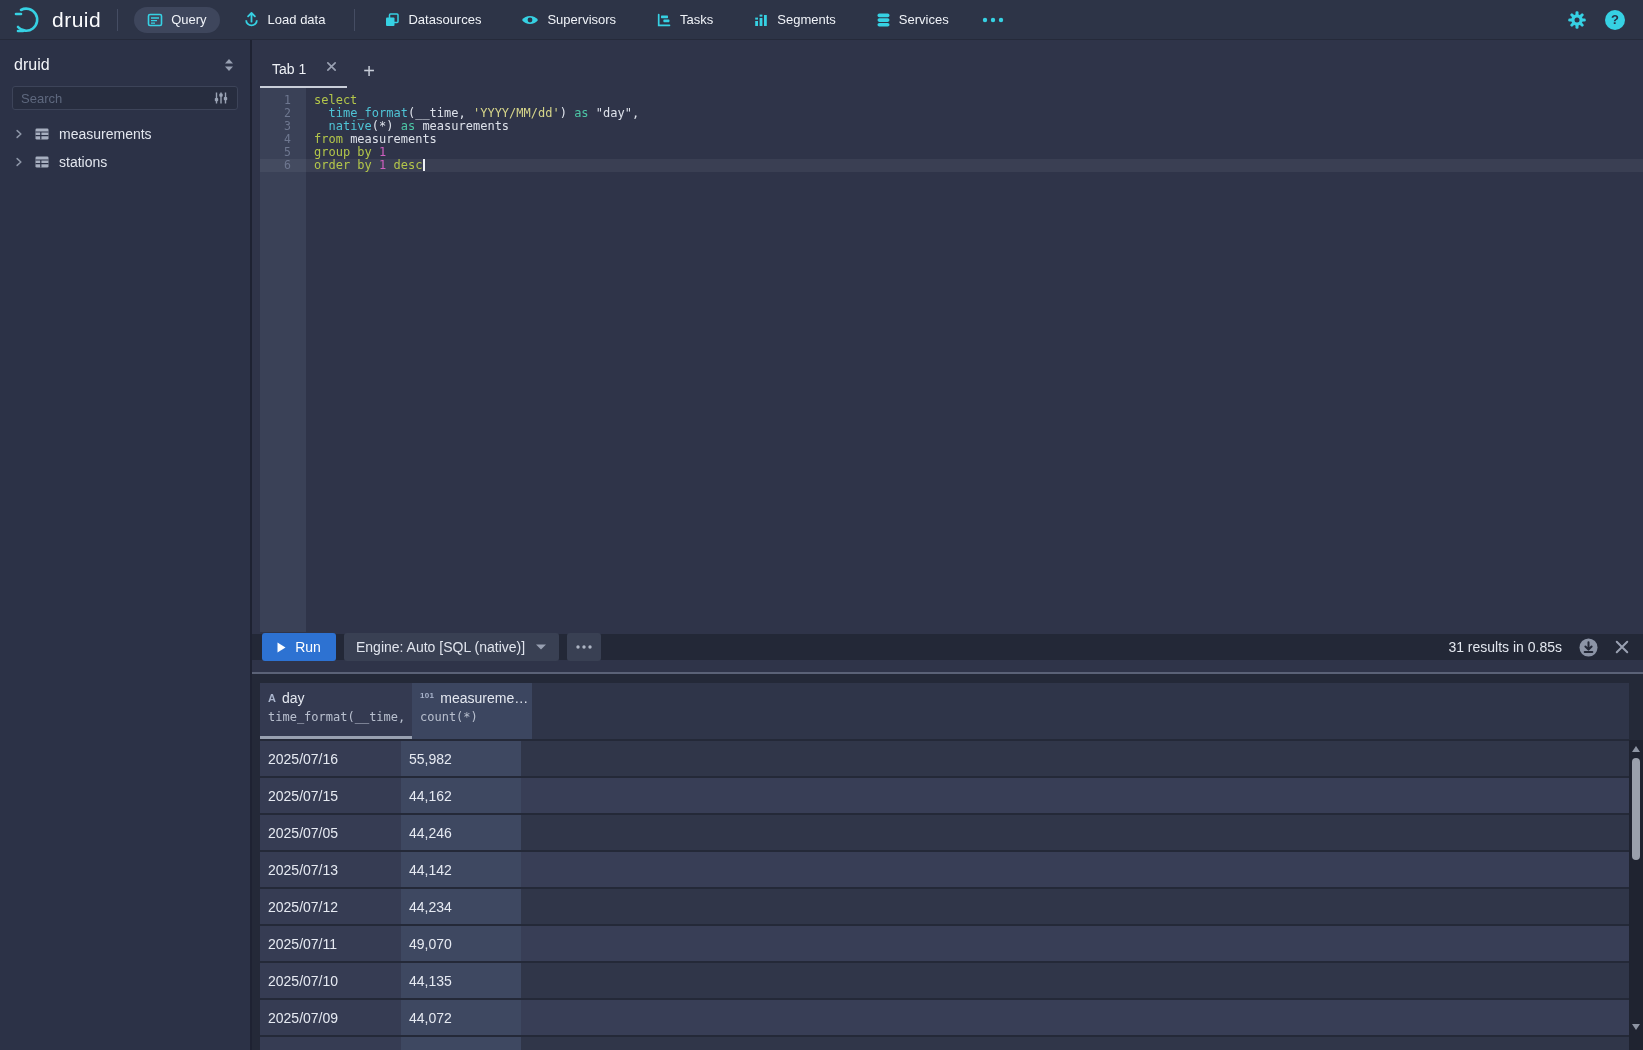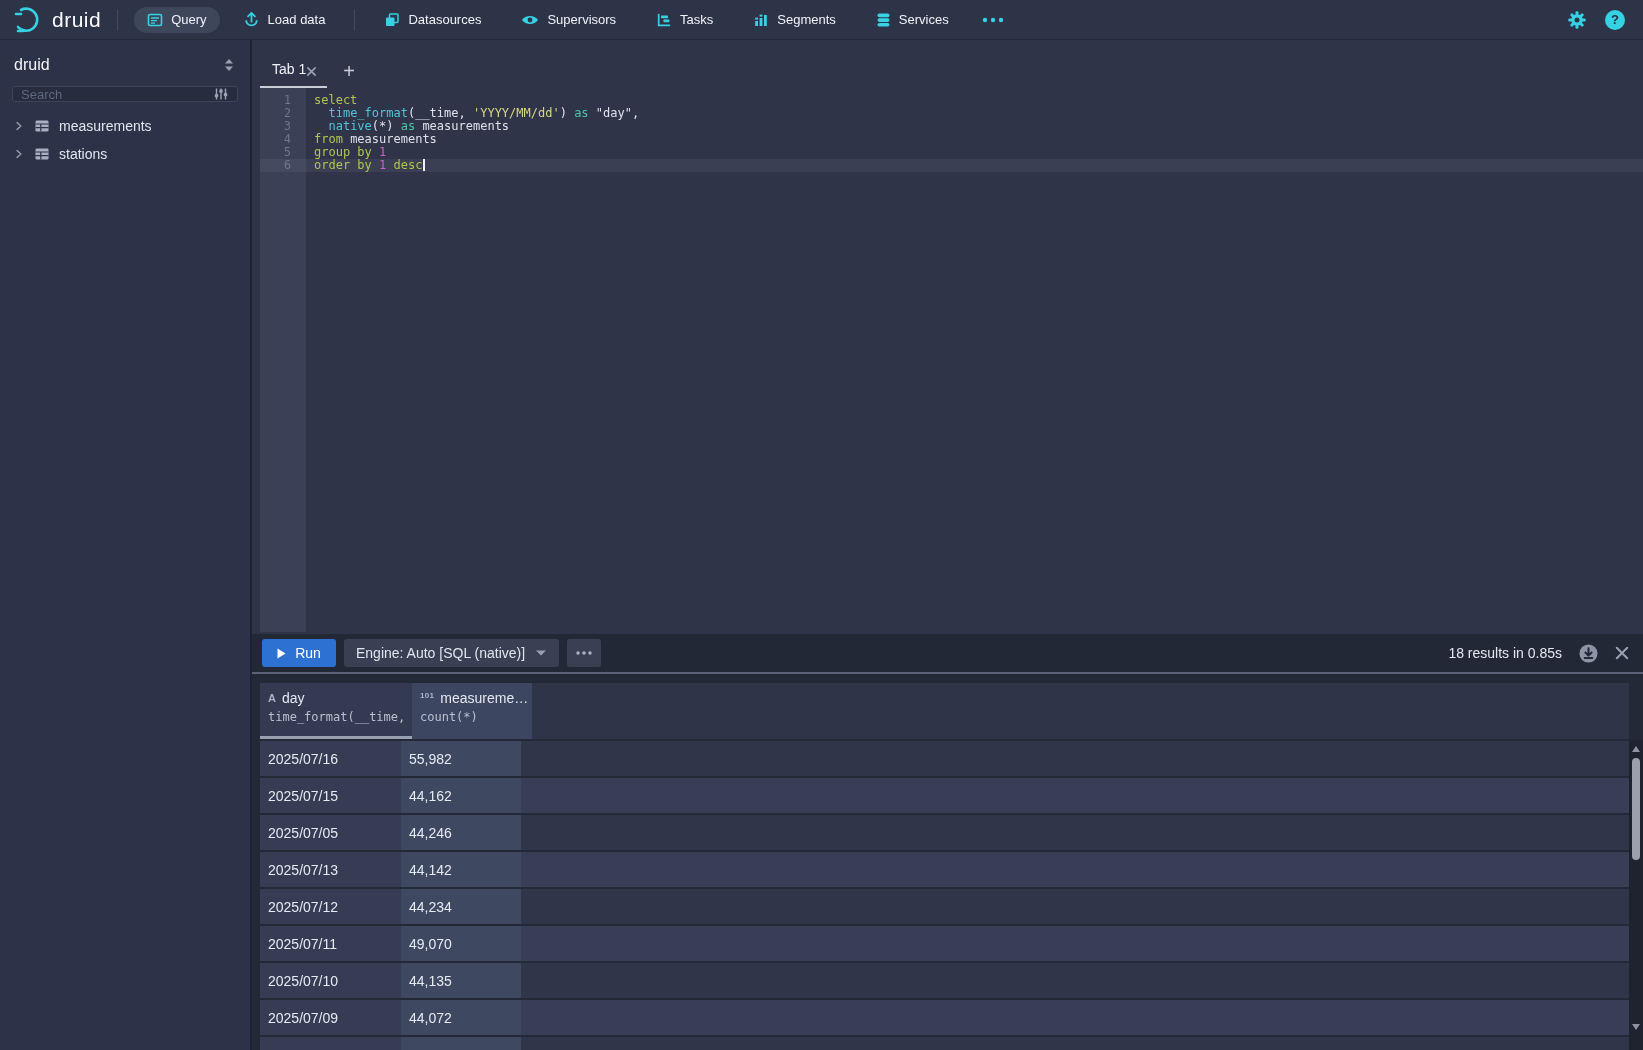--- a/index.html
+++ b/index.html
@@ -22,52 +22,52 @@
   .nav-item { display:flex; align-items:center; gap:8px; font-size:13px; color:#f0f3f8; padding:5px 13px; border-radius:16px; cursor:pointer; white-space:nowrap; }
   .nav-item.active { background:#3e465c; }
   .nav-group { display:flex; align-items:center; gap:10px; }
   .navbar-right { margin-left:auto; display:flex; align-items:center; gap:18px; padding-right:6px; }
   .help-circle { width:20px; height:20px; border-radius:50%; background:#36d1e3; color:#273046; font-weight:700; font-size:13px; display:flex; align-items:center; justify-content:center; }
 
   
   .sidebar { position:absolute; left:0; top:40px; width:250px; bottom:0; background:#2c3247; }
   .schema-header { display:flex; align-items:center; justify-content:space-between; padding:16px 14px 10px 14px; }
   .schema-title { font-size:16px; color:#f3f5f9; font-weight:500; }
-  .search-wrap { margin:2px 12px 10px 12px; height:16px; background:#272d3f; border:1px solid #3d4459; border-radius:3px; display:flex; align-items:center; padding:0 8px; }
+  .search-wrap { margin:2px 12px 10px 12px; height:24px; background:#272d3f; border:1px solid #3d4459; border-radius:3px; display:flex; align-items:center; padding:0 8px; }
   .search-wrap input { flex:1; background:transparent; border:none; outline:none; color:#d6dae4; font-size:13px; font-family:"Liberation Sans",sans-serif; }
   .search-wrap input::placeholder { color:#5e687e; }
   .tree-row { display:flex; align-items:center; gap:9px; height:28px; padding-left:13px; font-size:14px; color:#e2e6ee; cursor:pointer; }
 
   
   .main { position:absolute; left:250px; top:40px; right:0; bottom:0; background:#2f3449; border-left:2px solid #1e2232; }
 
   
   .tabbar { position:absolute; left:0; top:0; right:0; height:48px; display:flex; align-items:flex-end; padding-left:8px; }
-  .tab { display:flex; align-items:flex-end; gap:0; padding:0 10px 9px 12px; border-bottom:2px solid #c9ced9; }
+  .tab { display:flex; align-items:flex-start; gap:20px; padding:0 10px 9px 12px; border-bottom:2px solid #c9ced9; }
   .tab-label { font-size:14px; color:#eef1f6; }
   .tab-plus { font-size:20px; color:#c8cdd8; padding:0 0 7px 16px; line-height:1; cursor:pointer; }
 
   
   .editor { position:absolute; left:0; top:48px; right:0; height:546px; font-family:"DejaVu Sans Mono", monospace; }
   .gutter-strip { position:absolute; left:8px; top:0; bottom:2px; width:46px; background:#3a4157; }
   .code-lines { position:absolute; left:8px; right:0; top:6px; }
   .code-line { display:flex; line-height:13px; font-size:12px; position:relative; }
   .code-line.active { background:rgba(255,255,255,0.055); }
   .ln { width:46px; text-align:right; padding-right:15px; color:#6e7790; flex:none; font-size:11.5px; }
   .code-text { white-space:pre; padding-left:8px; color:#dde1ea; }
   .tok-keyword  { color:#b3c64a; }
   .tok-function { color:#4fc4d6; }
   .tok-string   { color:#d6d58a; }
   .tok-number   { color:#d05fc0; }
   .tok-alias    { color:#4cc7a6; }
   .tok-plain    { color:#dde1ea; }
   .cursor { display:inline-block; width:1.5px; height:12px; background:#eef1f6; vertical-align:-2px; margin-left:1px; }
 
   
-  .runbar { position:absolute; left:0; top:594px; right:0; height:38px; background:#232837; display:flex; align-items:center; gap:8px; padding:0 14px 0 10px; }
+  .runbar { position:absolute; left:0; top:594px; right:0; height:26px; background:#232837; display:flex; align-items:center; gap:8px; padding:0 14px 0 10px; }
   .btn { height:28px; border-radius:3px; display:flex; align-items:center; justify-content:center; font-size:14px; cursor:pointer; }
   .btn-run { width:74px; background:#2d72d2; color:#fff; gap:9px; }
   .btn-engine { background:#394053; color:#e0e4ed; padding:0 12px; gap:10px; }
   .btn-more { background:#394053; color:#aeb5c4; width:34px; letter-spacing:1px; font-size:13px; font-weight:700; }
   .run-status { margin-left:auto; display:flex; align-items:center; gap:17px; }
   .status-text { font-size:14px; color:#e3e7ef; }
 
   
   .results { position:absolute; left:0; top:632px; right:0; bottom:0; background:#242938; border-top:2px solid #5b6277; overflow:hidden; }
   .rtable { position:absolute; left:8px; top:9px; right:14px; bottom:0; }
@@ -294,21 +294,21 @@
       </svg>
     </div>
     <div class="btn btn-more">
       <svg width="16" height="4" viewBox="0 0 16 4">
         <circle cx="2" cy="2" r="1.7" fill="#aeb5c4"></circle>
           <circle cx="8" cy="2" r="1.7" fill="#aeb5c4"></circle>
           <circle cx="14" cy="2" r="1.7" fill="#aeb5c4"></circle>
       </svg>
     </div>
     <div class="run-status">
-      <span class="status-text">18 results in 0.85s</span>
+      <span class="status-text">31 results in 0.85s</span>
       <svg width="19" height="19" viewBox="0 0 16 16">
         <circle cx="8" cy="8" r="7.6" fill="#8c94a6"></circle>
         <path d="M8 3.6 V9.4 M5.4 7.2 L8 9.8 L10.6 7.2" fill="none" stroke="#232837" stroke-width="1.7" stroke-linecap="round" stroke-linejoin="round"></path>
         <path d="M4.8 11.8 H11.2" stroke="#232837" stroke-width="1.7" stroke-linecap="round"></path>
       </svg>
       <svg width="14" height="14" viewBox="0 0 12 12">
         <path d="M1.5 1.5 L10.5 10.5 M10.5 1.5 L1.5 10.5" stroke="#9aa1b2" stroke-width="1.7" stroke-linecap="round"></path>
       </svg>
     </div>
   </div>

